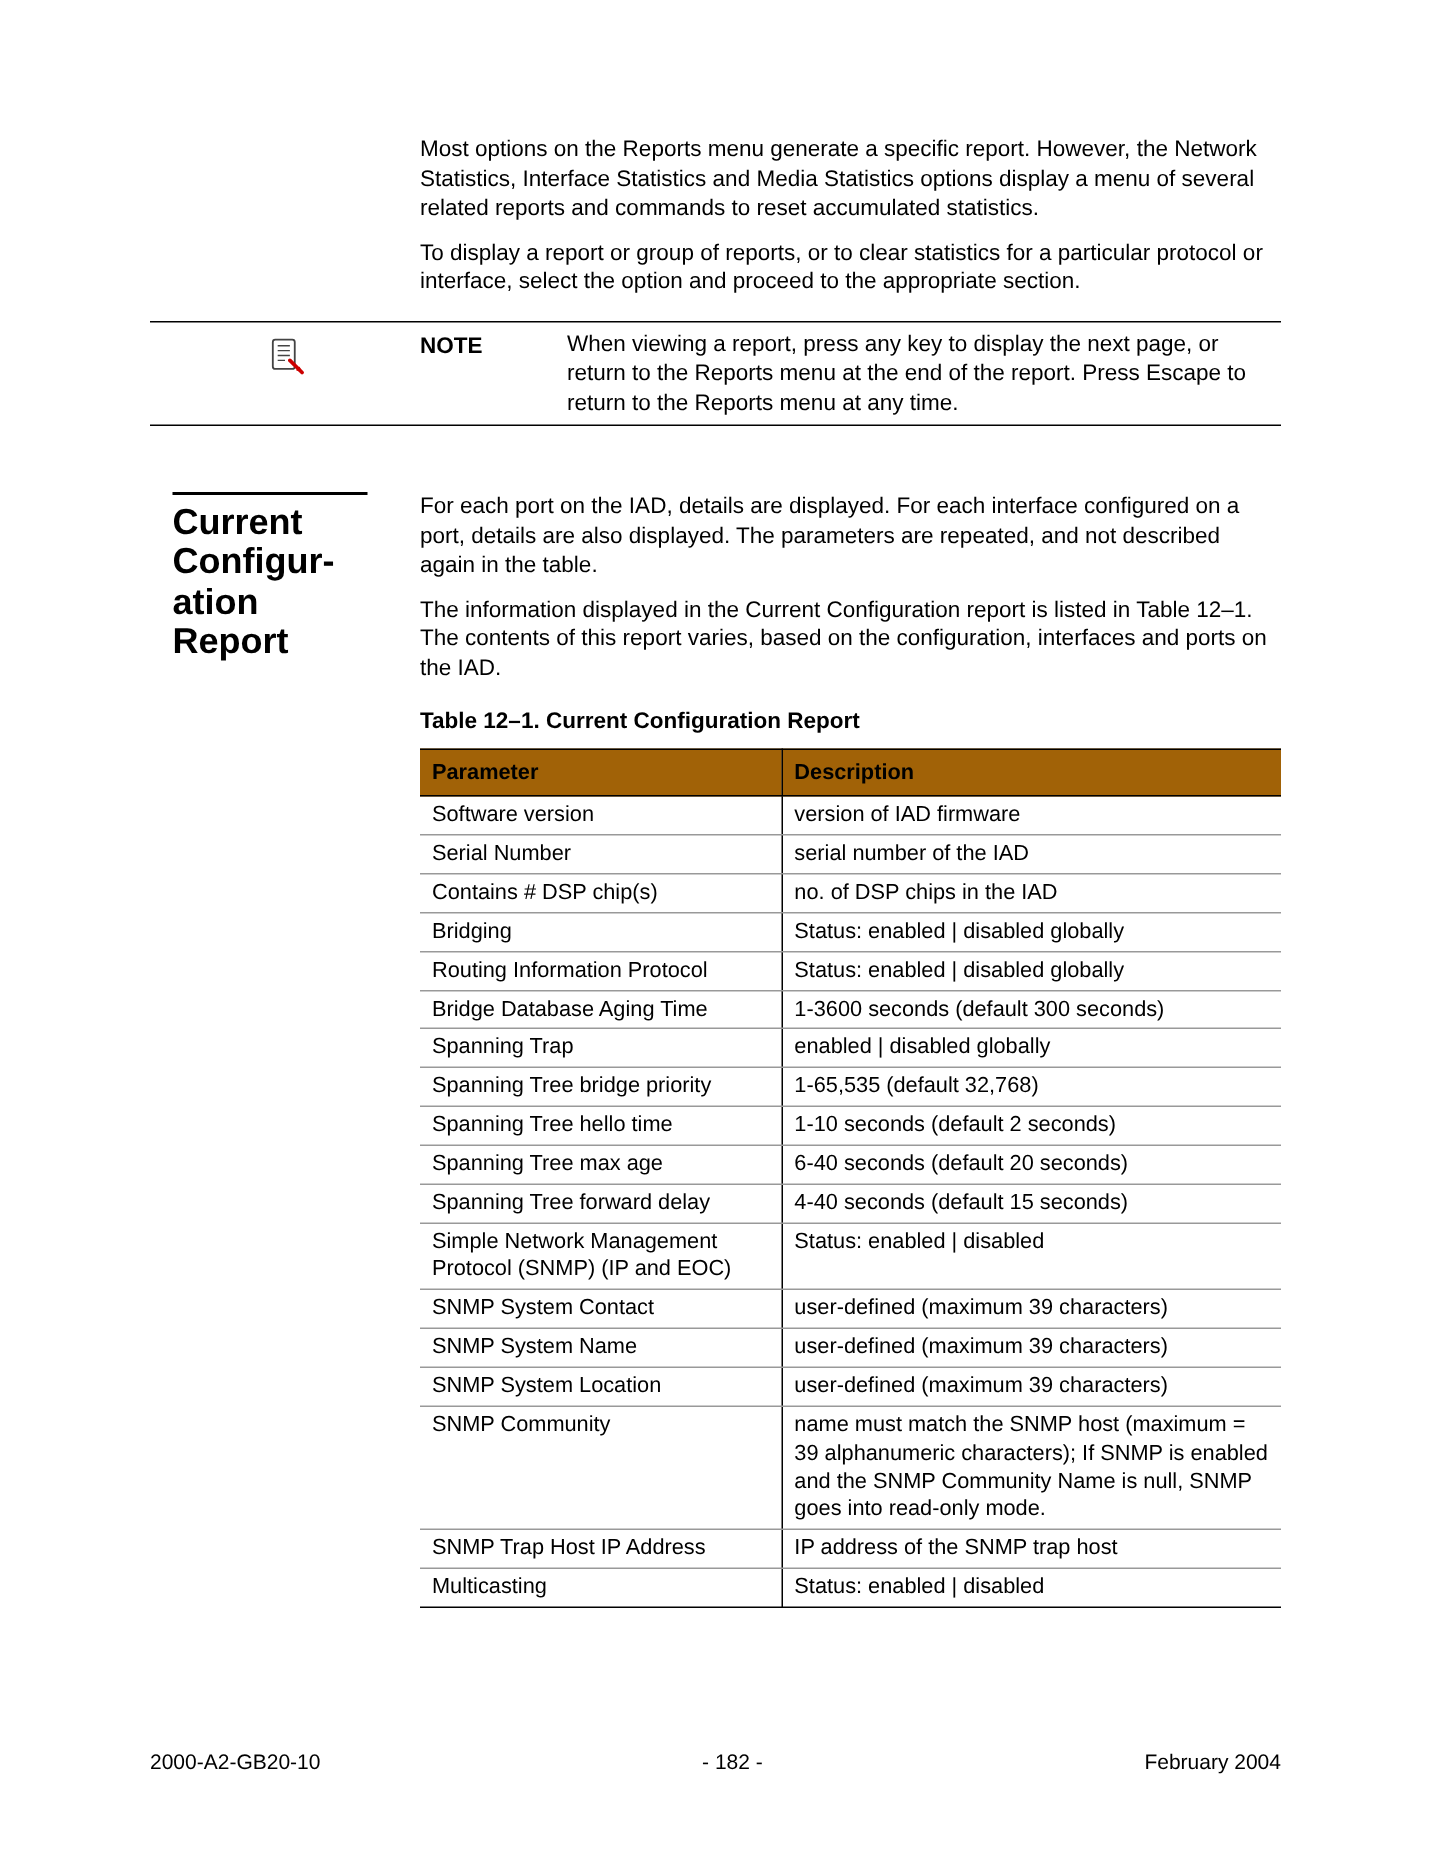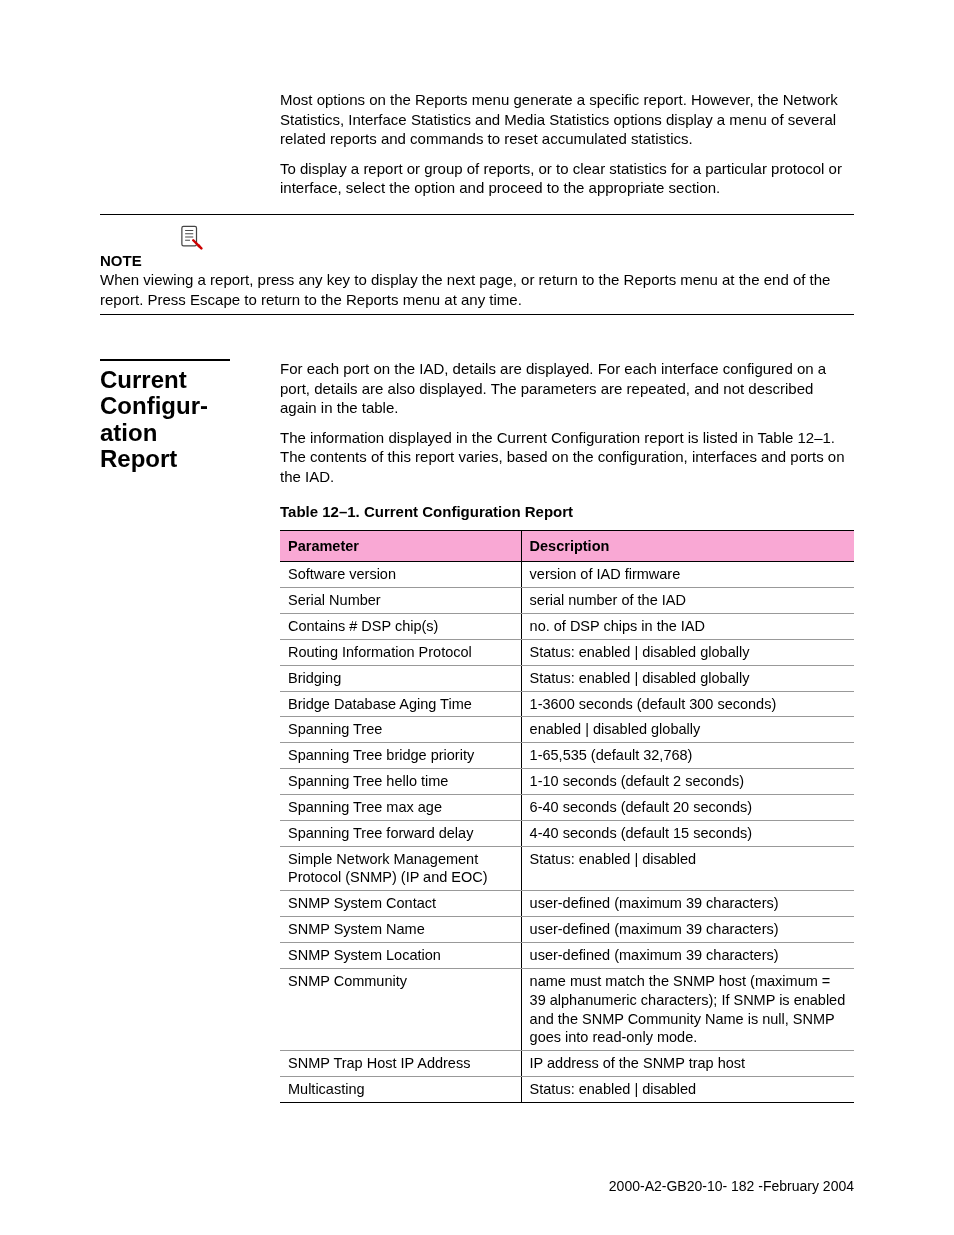--- a/index.html
+++ b/index.html
@@ -29,21 +29,20 @@
     p { margin-bottom: 10px; }
     .note-block {
       border-top: 1.5px solid #000;
       border-bottom: 1.5px solid #000;
       margin-top: 6px;
       margin-bottom: 30px;
     }
     .note-inner {
       display: flex;
       padding: 5px 0;
-      flex-direction: column;
     }
     .note-icon-col {
       width: 180px;
       flex-shrink: 0;
       display: flex;
       justify-content: center;
       padding-top: 4px;
     }
     .note-label-col {
       width: 98px;
@@ -56,35 +55,36 @@
       font-family: Arial, Helvetica, sans-serif;
       font-size: 24px;
       font-weight: bold;
       border-top: 2.5px solid #000;
       padding-top: 6px;
       width: 130px;
       line-height: 1.1;
     }
     .section-heading-wrap {
       padding-top: 14px;
+      margin-left: 15px;
     }
     .table-caption {
       font-weight: bold;
       margin-top: 16px;
       margin-bottom: 8px;
     }
     table {
       border-collapse: collapse;
       width: 100%;
       font-size: 14.5px;
     }
     thead th {
       text-align: left;
       font-weight: bold;
-      background: #f9a8d4;
+      background: #a16207;
       padding: 6px 8px;
       border-top: 1.5px solid #000;
       border-bottom: 1.5px solid #000;
     }
     thead th:first-child {
       border-right: 1px solid #000;
       width: 42%;
     }
     tbody td {
       padding: 3px 8px;
@@ -92,25 +92,25 @@
       border-bottom: 1px solid #999;
     }
     tbody td:first-child {
       border-right: 1px solid #000;
     }
     tbody tr:last-child td {
       border-bottom: 1.5px solid #000;
     }
     .footer {
       position: absolute;
-      bottom: 40px;
+      bottom: 52px;
       left: 100px;
       right: 100px;
       display: flex;
-      justify-content: flex-end;
+      justify-content: space-between;
       font-size: 14px;
     }
     .mono { font-family: "Courier New", monospace; }
     .note-icon {
       width: 26px; height: 26px;
     }
   </style>
 </head>
 <body>
 
@@ -168,33 +168,33 @@
             </tr>
             <tr>
               <td>Serial Number</td>
               <td>serial number of the IAD</td>
             </tr>
             <tr>
               <td>Contains # DSP chip(s)</td>
               <td>no. of DSP chips in the IAD</td>
             </tr>
             <tr>
+              <td>Bridging</td>
+              <td>Status: enabled | disabled globally</td>
+            </tr>
+            <tr>
               <td>Routing Information Protocol</td>
               <td>Status: enabled | disabled globally</td>
             </tr>
             <tr>
-              <td>Bridging</td>
-              <td>Status: enabled | disabled globally</td>
-            </tr>
-            <tr>
               <td>Bridge Database Aging Time</td>
               <td>1-3600 seconds (default 300 seconds)</td>
             </tr>
             <tr>
-              <td>Spanning Tree</td>
+              <td>Spanning Trap</td>
               <td>enabled | disabled globally</td>
             </tr>
             <tr>
               <td>Spanning Tree bridge priority</td>
               <td>1-65,535 (default 32,768)</td>
             </tr>
             <tr>
               <td>Spanning Tree hello time</td>
               <td>1-10 seconds (default 2 seconds)</td>
             </tr>

